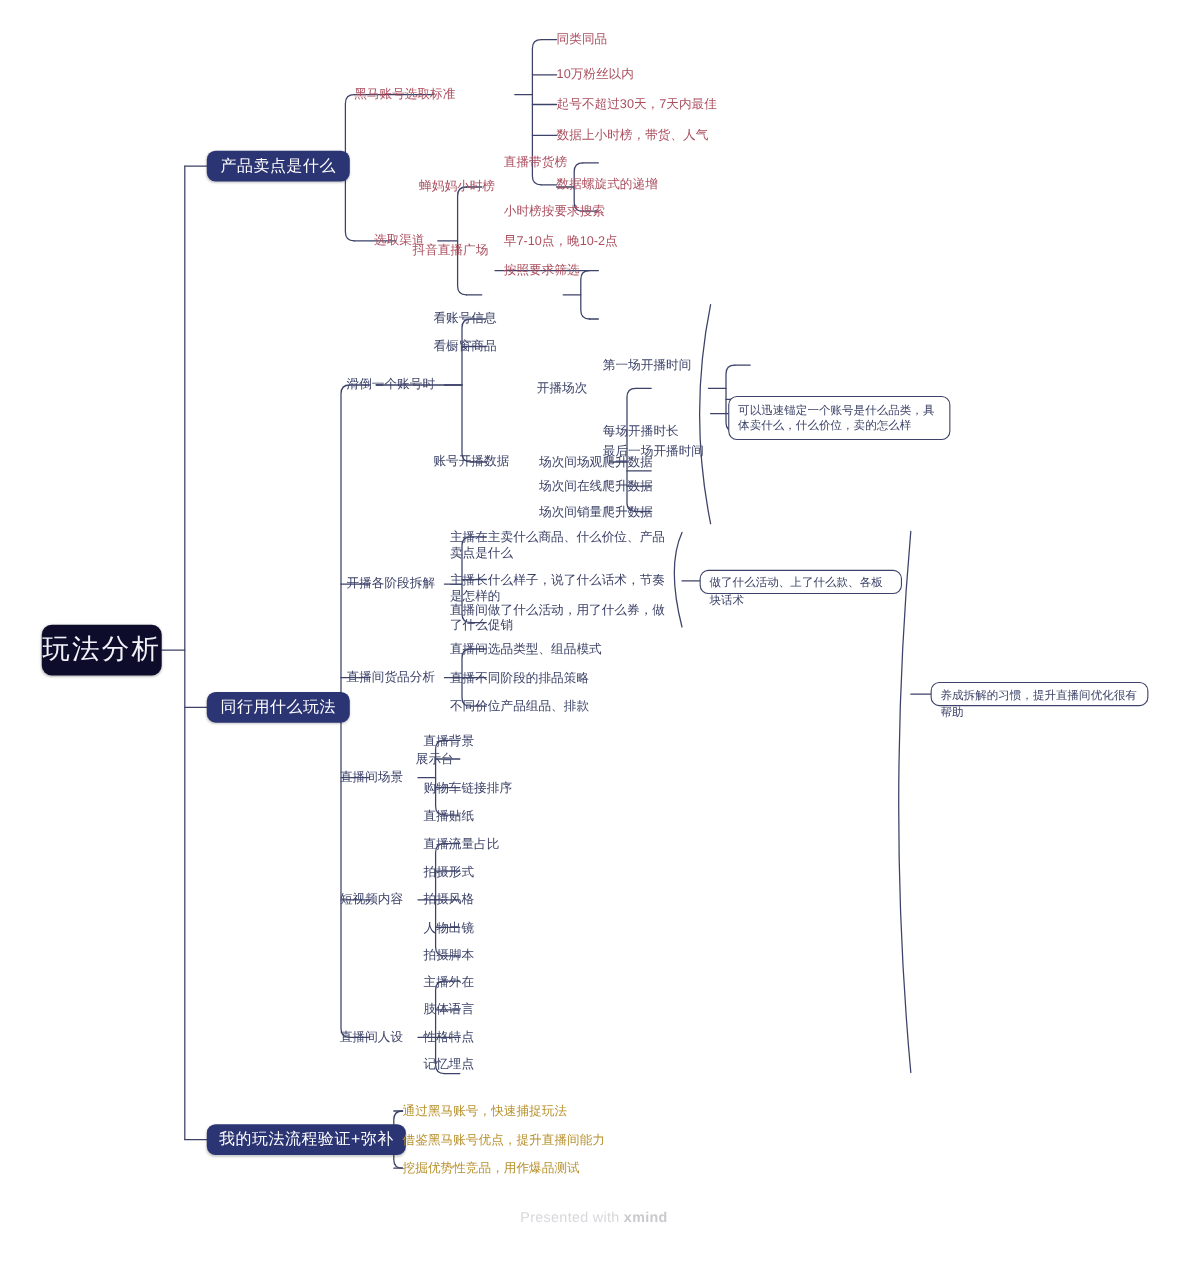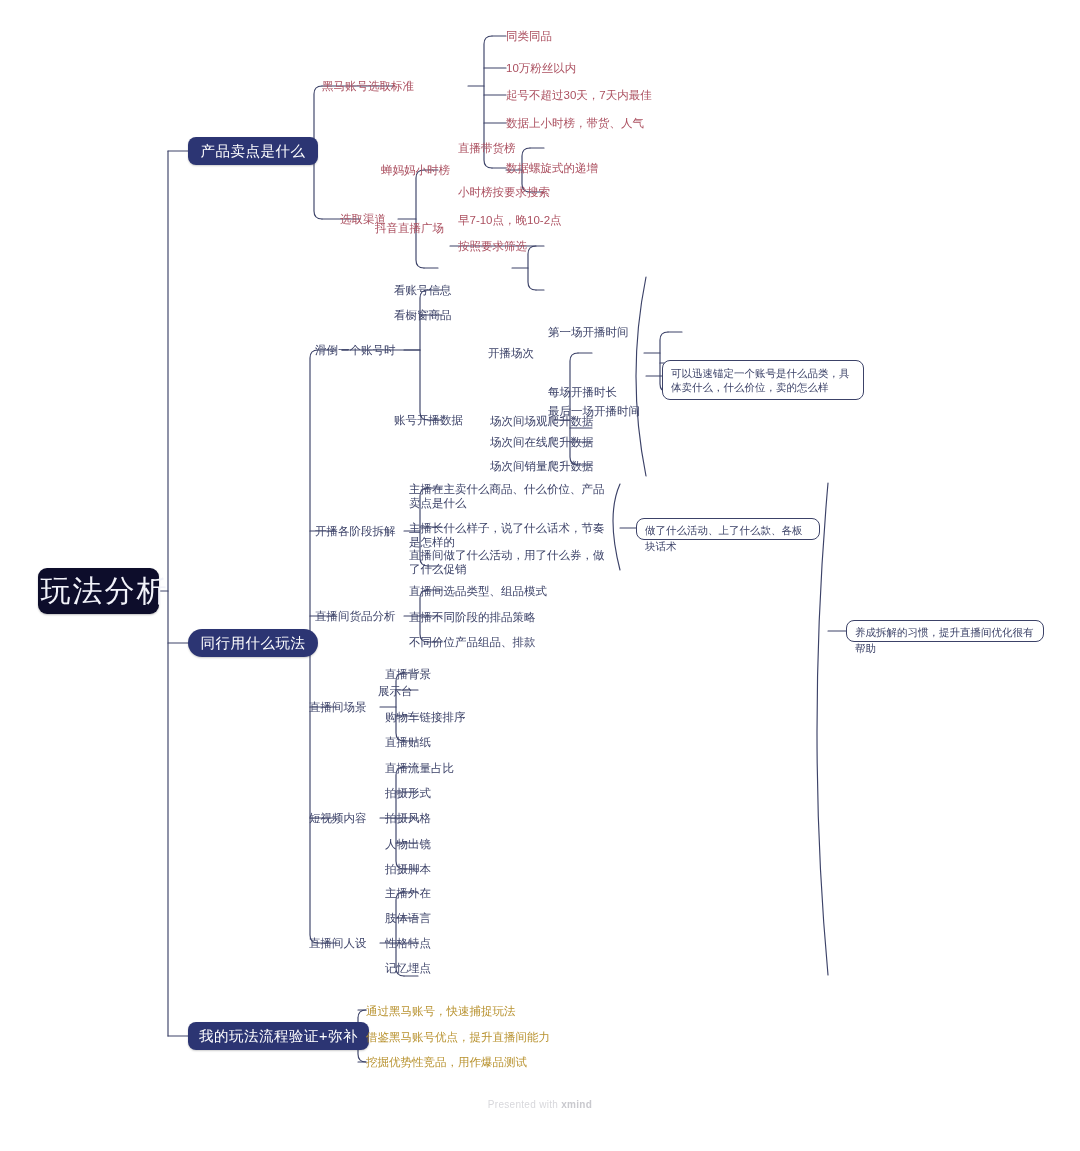--- a/index.html
+++ b/index.html
@@ -9,24 +9,23 @@
     color:#3b3f63;
   }
   #canvas{position:absolute;inset:0;}
   svg.wires{position:absolute;left:0;top:0;width:1080px;height:1151px;pointer-events:none;}
 
   
   .node{position:absolute;white-space:pre;line-height:1.25;}
 
   .root{
     background:#0d0d2b;color:#f2f3fa;border-radius:9px;
-    font-size:30px;letter-spacing:2px;font-weight:400;
+    font-size:25px;letter-spacing:2px;font-weight:400;
     display:flex;align-items:center;justify-content:center;
     box-shadow:0 1px 2px rgba(0,0,0,.25);
-    padding-left:12px;
   }
   .branch{
     background:#2c3573;color:#ffffff;border-radius:8px;
     font-size:14.5px;letter-spacing:.5px;
     display:flex;align-items:center;justify-content:center;
     padding:0 12px;box-shadow:0 1px 2px rgba(0,0,0,.2);
   }
   .topic{font-size:11.5px;color:#3c4268;}
   .topic.red{color:#ab4f5f;}
   .topic.gold{color:#b8922f;}
@@ -34,21 +33,21 @@
 
   .callout{
     position:absolute;border:1.2px solid #3c4268;border-radius:8px;
     color:#3c4268;font-size:10.5px;line-height:1.35;
     padding:5px 8px;background:#ffffff;box-sizing:border-box;
     white-space:normal;
   }
 
   .footer{
     position:absolute;left:0;right:0;text-align:center;
-    color:#d8d8dc;font-size:10px;letter-spacing:.3px;
+    color:#d8d8dc;font-size:13px;letter-spacing:.3px;
   }
   .footer b{color:#c9c9ce;font-weight:700;}
 </style>
 </head>
 <body>
 
 <div id="canvas">
 
   <svg class="wires" viewBox="0 0 1080 1151" xmlns="http://www.w3.org/2000/svg">
     <g fill="none" stroke="#3c4268" stroke-width="1.15" stroke-linecap="round">
@@ -173,21 +172,21 @@
   </svg>
 
   <div class="node root" style="left:38px;top:568px;width:109px;height:46px;">
     <span>玩法分析</span>
   </div>
 
   <div class="node branch" style="left:188px;top:137px;width:106px;height:28px;">
     <span>产品卖点是什么</span>
   </div>
 
-  <div class="node branch" style="left:188px;top:629px;width:106px;height:28px;border-radius:14px;">
+  <div class="node branch" style="left:188px;top:629px;width:106px;height:28px;">
     <span>同行用什么玩法</span>
   </div>
 
   <div class="node branch" style="left:188px;top:1022px;width:157px;height:28px;">
     <span>我的玩法流程验证+弥补</span>
   </div>
 
   <div class="node topic red" style="left:322px;top:79px;">黑马账号选取标准</div>
 
   <div class="node topic red" style="left:506px;top:29px;">同类同品</div>

